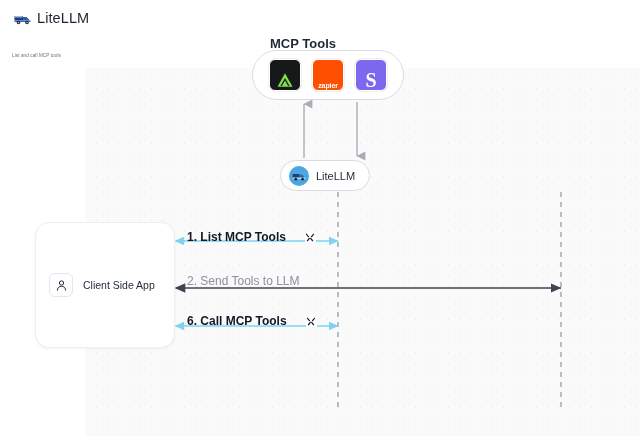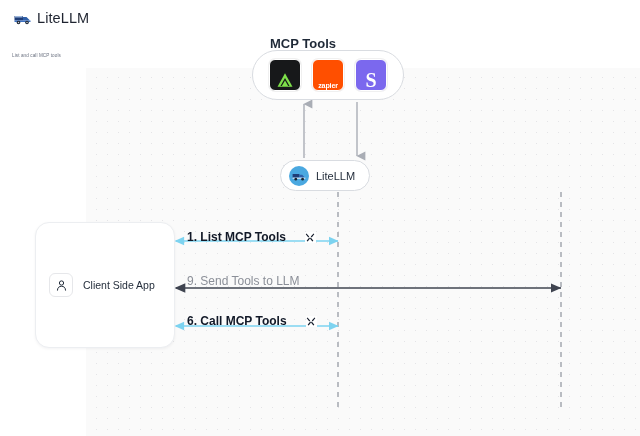--- a/index.html
+++ b/index.html
@@ -251,21 +251,21 @@
       <svg width="10" height="10" viewBox="0 0 24 24">
         <path d="M3.5 3.5 L10 11 L8 13 L1.8 5.6 Z" fill="#111827"></path>
         <path d="M20.5 3.5 L14 11 L16 13 L22.2 5.6 Z" fill="#111827"></path>
         <path d="M10.2 13.2 L4 21 L6.4 22.6 L12 15.4 Z" fill="#111827"></path>
         <path d="M13.8 13.2 L20 21 L17.6 22.6 L12 15.4 Z" fill="#111827"></path>
       </svg>
     </span>
   </div>
 
   <div class="edge-label lbl-2">
-    <span>9. Send Tools to LLM</span>
+    <span>2. Send Tools to LLM</span>
   </div>
 
   <div class="edge-label lbl-3">
     <span>6. Call MCP Tools</span>
     <span class="tool-glyph">
       <svg width="10" height="10" viewBox="0 0 24 24">
         <path d="M3.5 3.5 L10 11 L8 13 L1.8 5.6 Z" fill="#111827"></path>
         <path d="M20.5 3.5 L14 11 L16 13 L22.2 5.6 Z" fill="#111827"></path>
         <path d="M10.2 13.2 L4 21 L6.4 22.6 L12 15.4 Z" fill="#111827"></path>
         <path d="M13.8 13.2 L20 21 L17.6 22.6 L12 15.4 Z" fill="#111827"></path>

